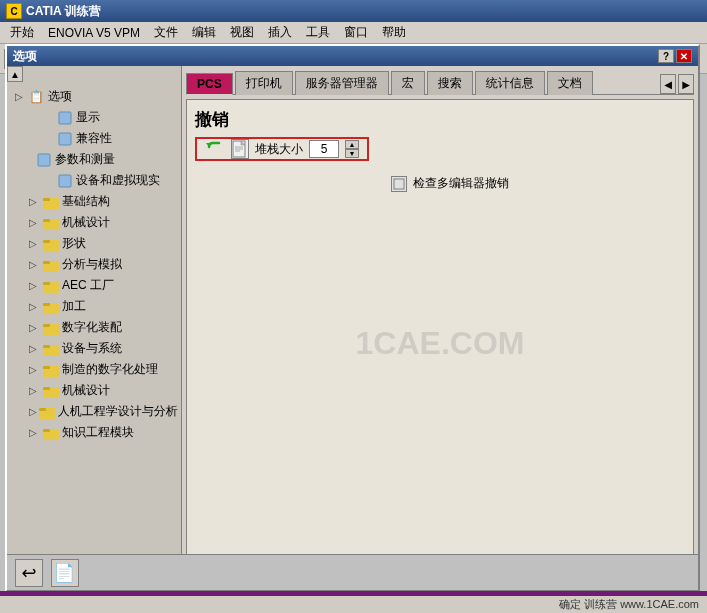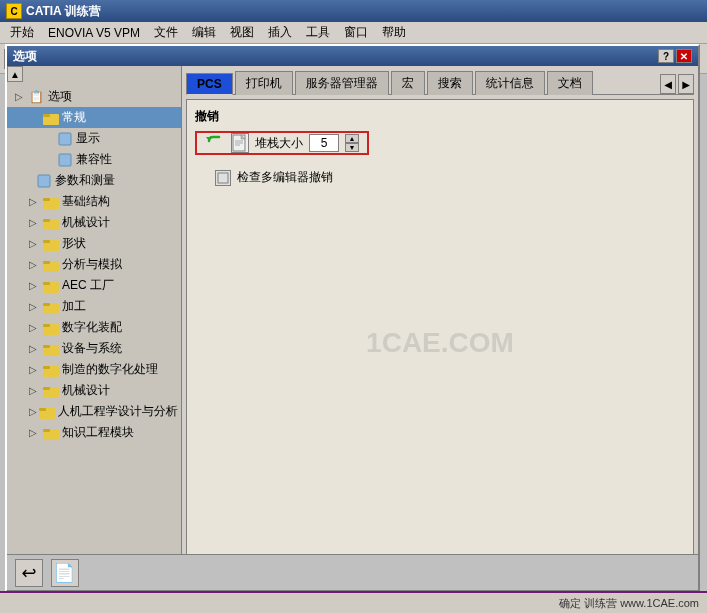--- a/index.html
+++ b/index.html
@@ -208,21 +208,21 @@
       border: 1px solid #808080;
       border-bottom: none;
       background: #c0bbb5;
       cursor: pointer;
       font-size: 12px;
       margin-right: 2px;
       position: relative;
       bottom: -1px;
     }
     .tab.active {
-      background: #1d4ed8;
+      background: #be185d;
       border-bottom: 1px solid #d4cfc8;
       font-weight: bold;
       z-index: 1;
     }
     .tab-nav-btn {
       margin-left: auto;
       display: flex;
       gap: 2px;
     }
     .tab-arrow {
@@ -241,21 +241,21 @@
     .content-area {
       flex: 1;
       background: #e8e4da;
       border: 1px solid #808080;
       padding: 8px;
       position: relative;
     }
 
     
     .section-label {
-      font-size: 12px;
+      font-size: 17px;
       font-weight: bold;
       margin-bottom: 6px;
       color: #000;
     }
     .undo-box {
       border: 2px solid #cc2222;
       padding: 0 8px;
       display: inline-flex;
       align-items: center;
       gap: 6px;
@@ -310,41 +310,42 @@
       line-height: 1;
     }
 
     
     .check-row {
       display: flex;
       align-items: center;
       gap: 6px;
       padding: 4px 0;
       margin-left: 20px;
+      justify-content: center;
     }
     .check-icon {
       width: 16px;
       height: 16px;
       border: 1px solid #808080;
       background: #e0e0e0;
       display: flex;
       align-items: center;
       justify-content: center;
     }
     .check-label {
       font-size: 12px;
     }
 
     
     .watermark {
       position: absolute;
       top: 50%;
       left: 50%;
       transform: translate(-50%, -50%);
-      font-size: 28px;
+      font-size: 32px;
       color: rgba(150,150,150,0.3);
       font-weight: bold;
       pointer-events: none;
       white-space: nowrap;
     }
 
     
     .bottom-bar {
       position: absolute;
       bottom: 0;
@@ -371,21 +372,21 @@
     }
 
     
     .status-bar {
       position: fixed;
       bottom: 0;
       left: 0;
       right: 0;
       height: 22px;
       background: #d0ccc4;
-      border-top: 2px solid #701a75;
+      border-top: 5px solid #701a75;
       display: flex;
       align-items: center;
       justify-content: flex-end;
       padding: 0 8px;
       font-size: 11px;
       color: #333;
     }
   </style>
 </head>
 <body>
@@ -445,30 +446,20 @@
   <div class="dialog-body">
 
     <div class="tree-panel">
       <div class="tree-scroll-up">▲</div>
       <div style="height:16px;"></div>
     <div class="tree-item" style="padding-left: 8px;">
           <span class="expand-icon">▷</span>
           <span class="item-icon">📋</span>
           <span>选项</span>
         </div>
-        <div class="tree-item selected" style="padding-left: 22px;">
-          <span class="expand-icon"></span>
-          <span class="item-icon">
-            <svg width="16" height="14" viewBox="0 0 16 14">
-              <rect x="0" y="3" width="16" height="11" rx="1" fill="#e8c840"></rect>
-              <rect x="0" y="3" width="7" height="3" rx="1" fill="#c8a820"></rect>
-            </svg>
-          </span>
-          <span>常规</span>
-        </div>
         <div class="tree-item" style="padding-left: 36px;">
           <span class="expand-icon"></span>
           <span class="item-icon">
             <svg width="14" height="14" viewBox="0 0 14 14">
               <rect x="1" y="1" width="12" height="12" rx="1" fill="#90b8e0" stroke="#6090b0" stroke-width="1"></rect>
             </svg>
           </span>
           <span>显示</span>
         </div>
         <div class="tree-item" style="padding-left: 36px;">
@@ -481,20 +472,29 @@
           <span>兼容性</span>
         </div>
         <div class="tree-item" style="padding-left: 15px;">
           <span class="expand-icon"></span>
           <span class="item-icon">
             <svg width="14" height="14" viewBox="0 0 14 14">
               <rect x="1" y="1" width="12" height="12" rx="1" fill="#90b8e0" stroke="#6090b0" stroke-width="1"></rect>
             </svg>
           </span>
           <span>参数和测量</span>
+        </div>
+        <div class="tree-item" style="padding-left: 36px;">
+          <span class="expand-icon"></span>
+          <span class="item-icon">
+            <svg width="14" height="14" viewBox="0 0 14 14">
+              <rect x="1" y="1" width="12" height="12" rx="1" fill="#90b8e0" stroke="#6090b0" stroke-width="1"></rect>
+            </svg>
+          </span>
+          <span>设备和虚拟现实</span>
         </div>
         <div class="tree-item" style="padding-left: 22px;">
           <span class="expand-icon">▷</span>
           <span class="item-icon">
             <svg width="16" height="14" viewBox="0 0 16 14">
               <rect x="0" y="3" width="16" height="11" rx="1" fill="#e8c840"></rect>
               <rect x="0" y="3" width="7" height="3" rx="1" fill="#c8a820"></rect>
             </svg>
           </span>
           <span>基础结构</span>

